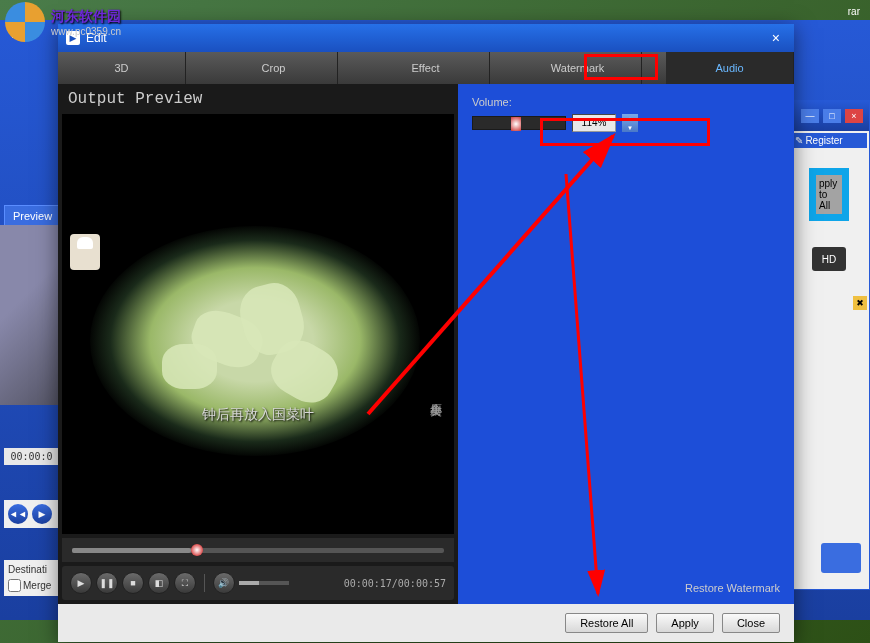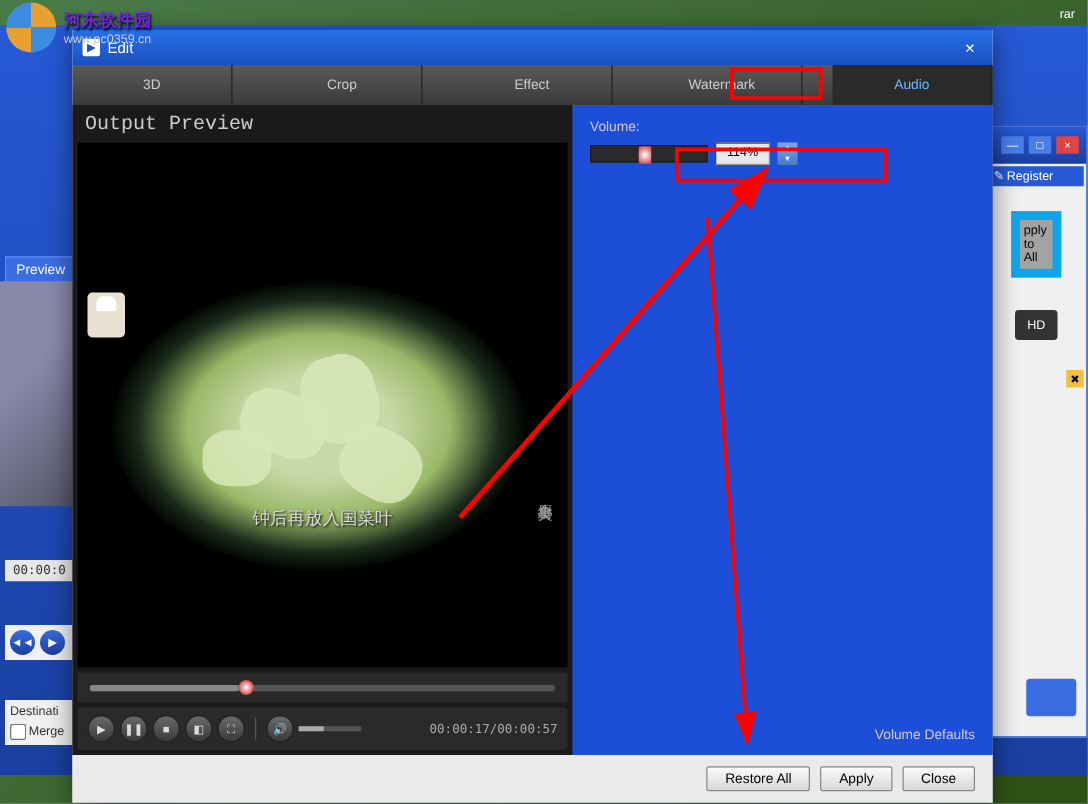--- a/index.html
+++ b/index.html
@@ -216,21 +216,21 @@
       <div class="vol-row">
         <div class="vslider">
           <div class="vslider-thumb"></div>
         </div>
         <div class="vnum">114%</div>
         <div class="vspinner">
           <div>▲</div>
           <div>▼</div>
         </div>
       </div>
-      <div class="restore-def">Volume Defaults</div>
+      <div class="restore-def">Restore Watermark</div>
     </div>
   </div>
 
   <div class="edit-footer">
     <div class="ft-btn">Restore All</div>
     <div class="ft-btn">Apply</div>
     <div class="ft-btn">Close</div>
   </div>
 </div>
 

